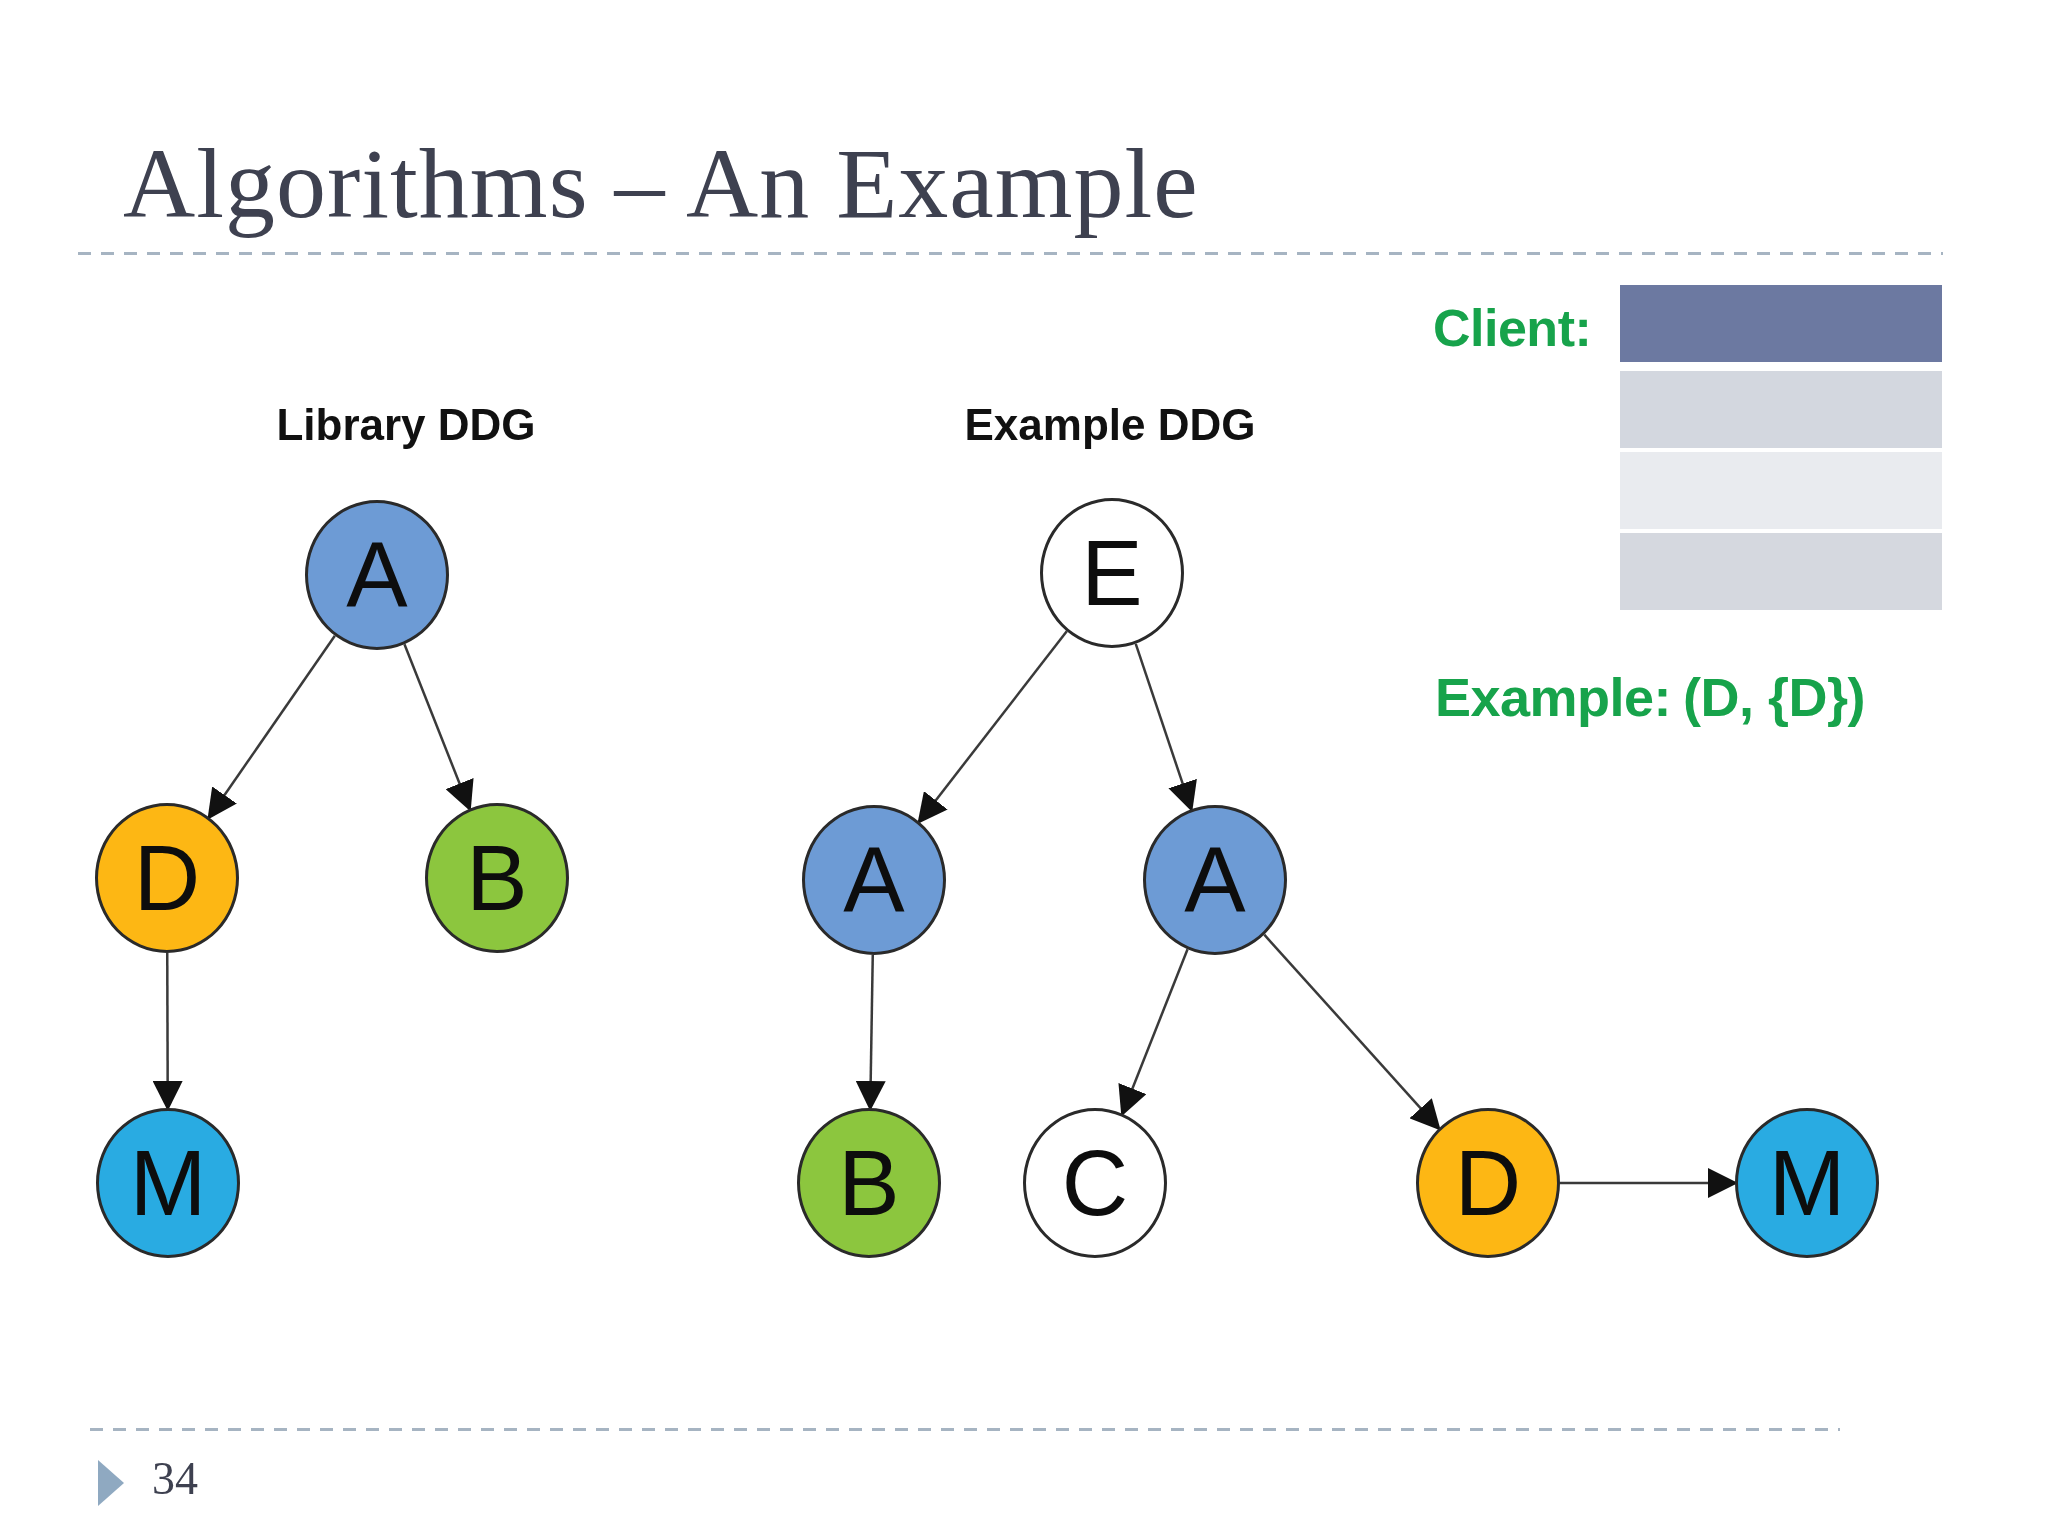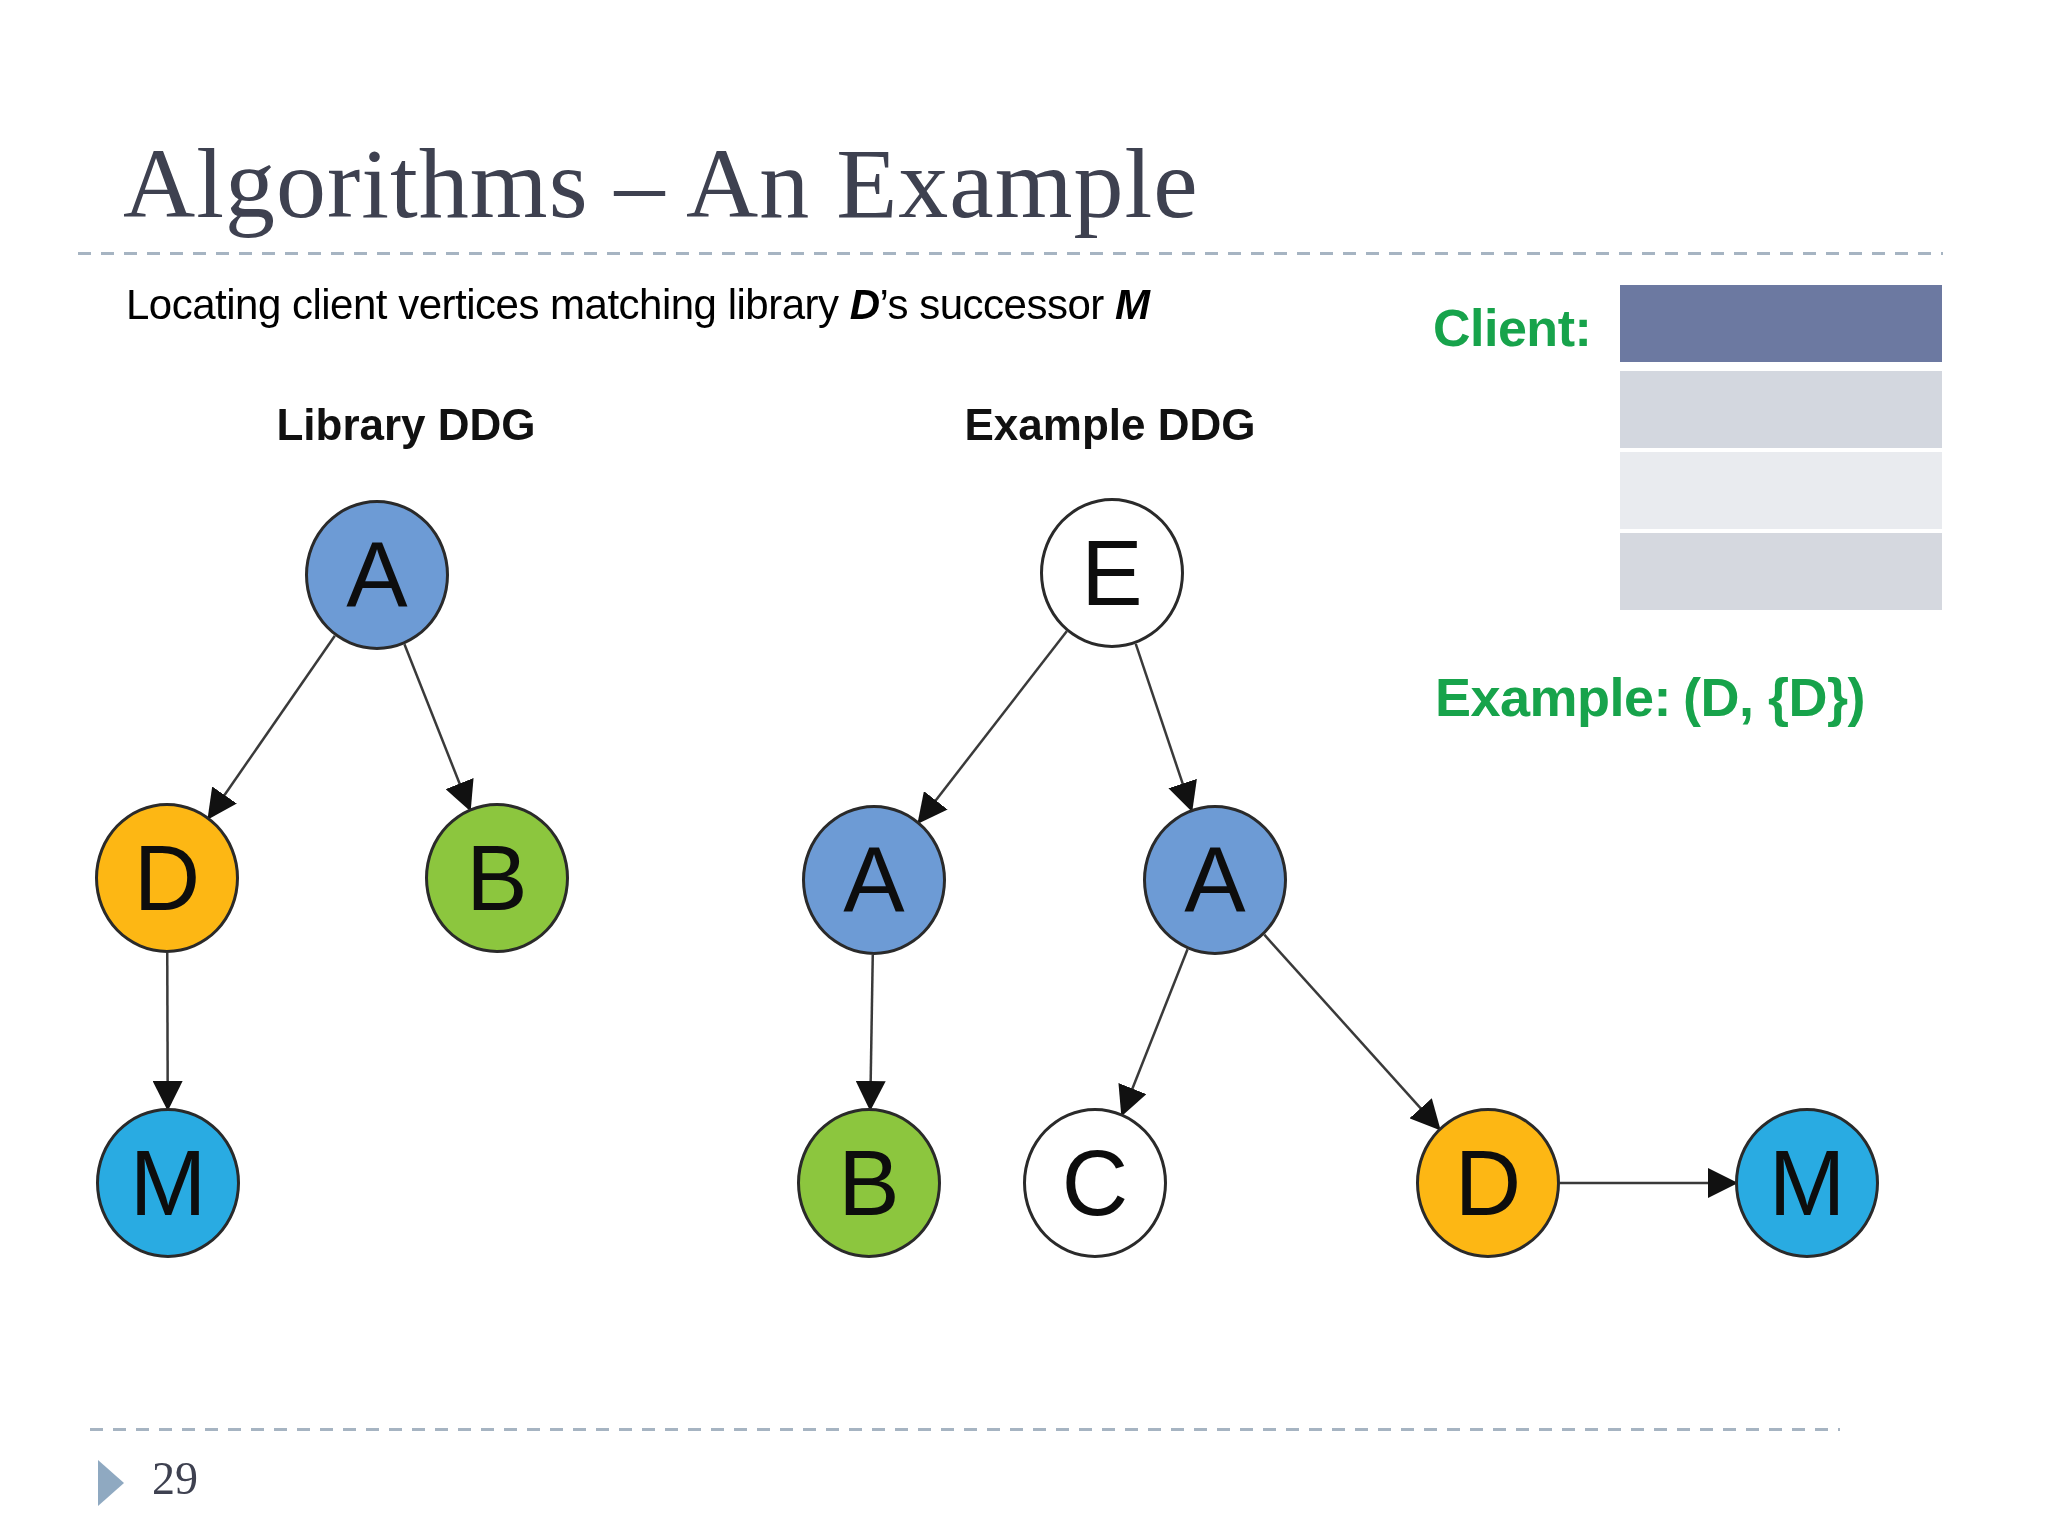--- a/index.html
+++ b/index.html
@@ -57,21 +57,20 @@
   }
 </style>
 </head>
 <body>
 
 <div class="slide">
 
   <div class="title">Algorithms – An Example</div>
   <div class="dash-line dash-header"></div>
 
-  <div class="subtitle"><span>Locating client vertices matching library </span><b>D</b><span>’s successor </span><b>M</b></div>
 
   <div class="tree-label library">Library DDG</div>
   <div class="tree-label client">Example DDG</div>
 
   <svg class="graph-svg" width="2048" height="1536" viewBox="0 0 2048 1536">
     <defs>
       <marker id="arrow" viewBox="0 0 10 10" refX="9" refY="5" markerWidth="12" markerHeight="12" orient="auto-start-reverse">
         <path d="M0,0 L10,5 L0,10 z" fill="#111111"></path>
       </marker>
     </defs>
@@ -107,15 +106,15 @@
       <div class="stack-row" style="top: 285px; left: 1620px; width: 322px; height: 77px; background: rgb(108, 121, 161);"></div>
       <div class="stack-row" style="top: 371px; left: 1620px; width: 322px; height: 77px; background: rgb(211, 215, 223);"></div>
       <div class="stack-row" style="top: 452px; left: 1620px; width: 322px; height: 77px; background: rgb(233, 235, 239);"></div>
       <div class="stack-row" style="top: 533px; left: 1620px; width: 322px; height: 77px; background: rgb(213, 216, 223);"></div>
     </div>
 
   <div class="green-label current-line"><span>Example:</span><span class="current-value">(D, {D})</span></div>
 
   <div class="dash-line dash-footer"></div>
   <div class="footer-triangle"></div>
-  <div class="page-number">29</div>
+  <div class="page-number">34</div>
 
 </div>
 
 </body></html>

